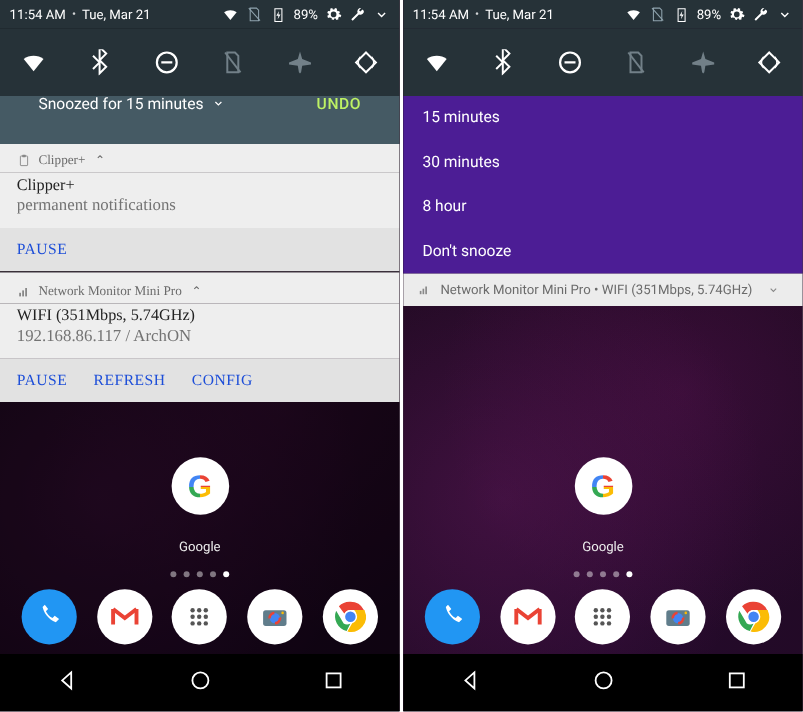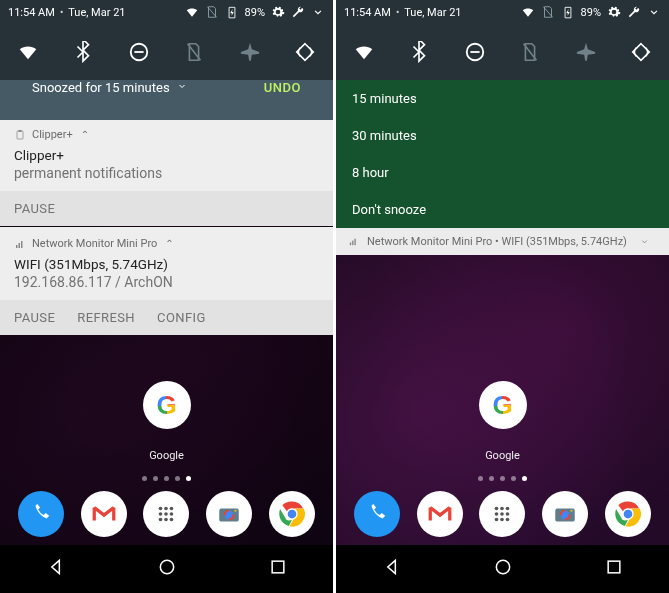--- a/index.html
+++ b/index.html
@@ -76,32 +76,33 @@
     padding: 0 32px;
     font-size: 13px;
     z-index: 20;
   }
   .snooze-bar .chev { margin-left:6px; }
   .snooze-bar .sp { flex:1; }
   .snooze-bar .undo { color:#bef264; font-weight:500; font-size:13px; letter-spacing:0.5px;}
   
   .snooze-options {
     position: relative;
-    background: #14532d;
+    background: #4c1d95;
     color: #fff;
     font-size: 13px;
     z-index: 20;
   }
   .snooze-options .opt {
     padding: 11px 16px;
   }
   
   .notif-area {
     position: relative;
     z-index: 20;
+    font-family: Liberation Serif, serif;
   }
   .notif-head {
     background: #eeeeee;
     padding: 8px 14px 4px 14px;
     font-size: 11px;
     color: #6b6b6b;
     display: flex;
     align-items: center;
     gap: 6px;
   }
@@ -112,21 +113,21 @@
     padding: 2px 14px 10px 14px;
     font-size: 13px;
     color: #333;
   }
   .notif-body .line1 { color:#222; font-size:13.5px;}
   .notif-body .line2 { color:#737373; font-size:14px; margin-top:2px;}
   .notif-actions {
     background: #e2e2e2;
     padding: 10px 14px;
     font-size: 13px;
-    color: #737373;
+    color: #1d4ed8;
     display: flex;
     gap: 22px;
     letter-spacing: 0.4px;
   }
   .divider-thin { height:1px; background:#dcdcdc;}
   
   .collapsed-notif {
     background: #ececec;
     color: #6b6b6b;
     font-size: 11px;

